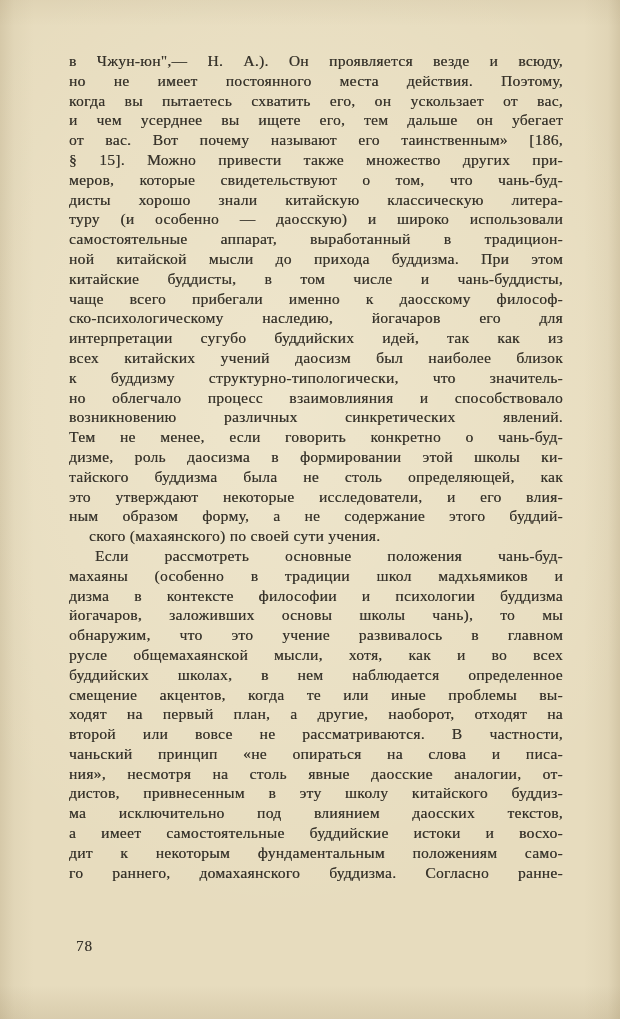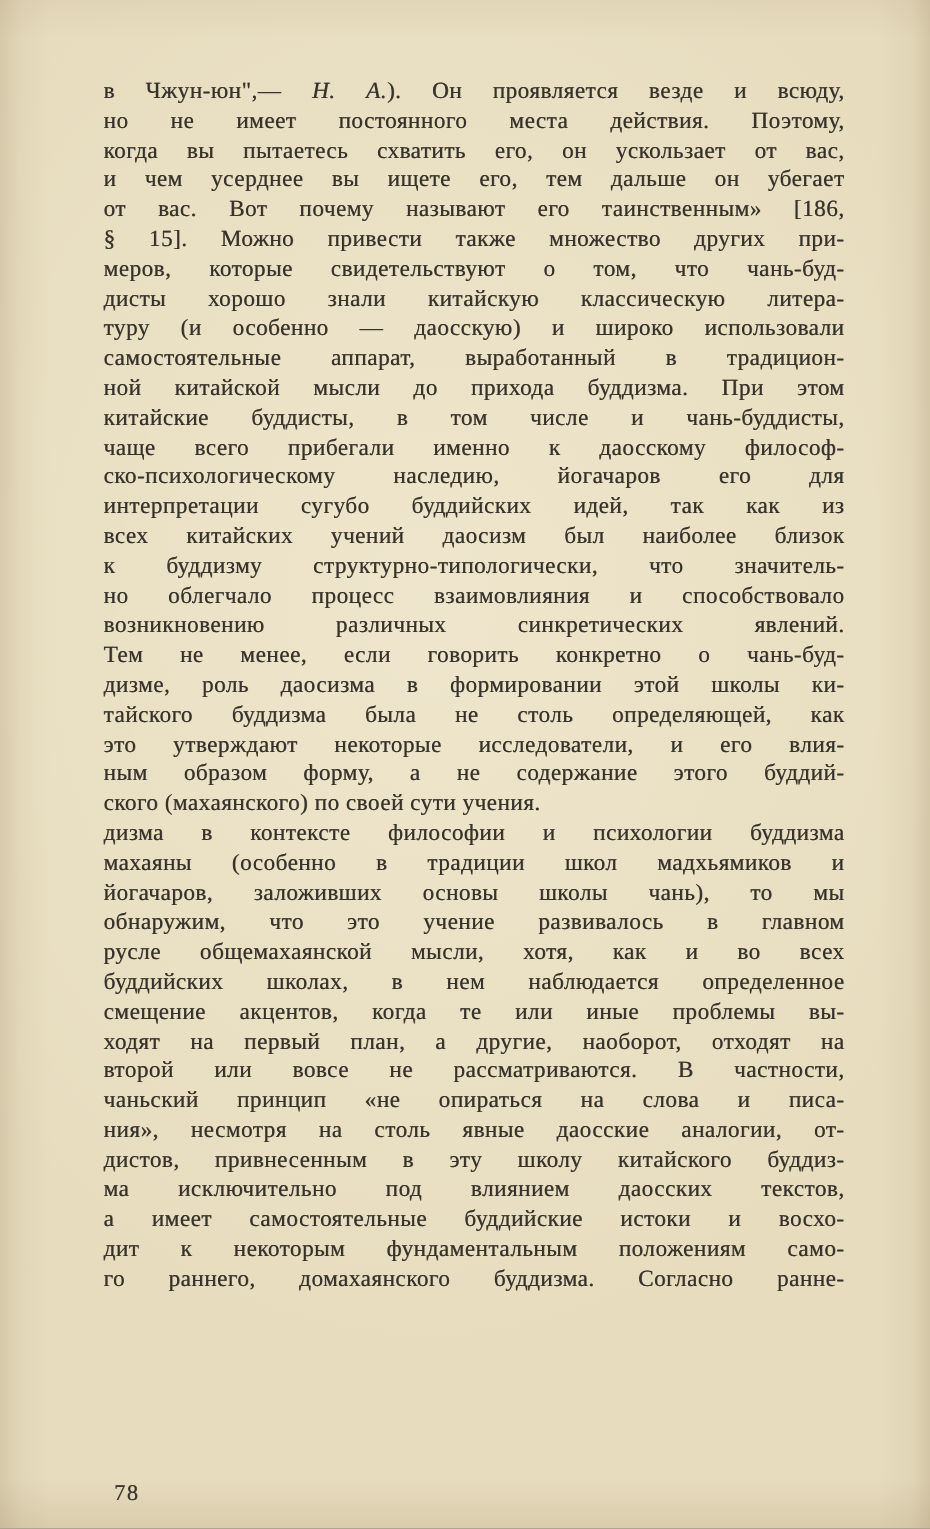--- a/index.html
+++ b/index.html
@@ -25,27 +25,27 @@
   }
   .line {
     font-size: 15.5px;
     line-height: 19.8px;
     letter-spacing: 0.3px;
     color: #36322a;
     text-shadow: 0.3px 0 0 rgba(54,50,42,0.65);
     text-align: justify;
     text-align-last: justify;
   }
-  .line.last-left { text-align-last: left; }
+  .line.last-left { text-align-last: left; margin-left: 20px; }
   .line.indent { text-indent: 26px; }
-  .italic { font-style: italic; }
+  .italic { }
   .page-number {
     position: absolute;
     left: 76px;
-    top: 988px;
+    top: 938px;
     font-size: 15px;
     letter-spacing: 1px;
     color: #3a362d;
     text-shadow: 0.3px 0 0 rgba(58,54,45,0.6);
   }
 </style>
 </head>
 <body>
 
 <div class="page">
@@ -68,22 +68,23 @@
       <div class="line">всех китайских учений даосизм был наиболее близок</div>
       <div class="line">к буддизму структурно-типологически, что значитель-</div>
       <div class="line">но облегчало процесс взаимовлияния и способствовало</div>
       <div class="line">возникновению различных синкретических явлений.</div>
       <div class="line">Тем не менее, если говорить конкретно о чань-буд-</div>
       <div class="line">дизме, роль даосизма в формировании этой школы ки-</div>
       <div class="line">тайского буддизма была не столь определяющей, как</div>
       <div class="line">это утверждают некоторые исследователи, и его влия-</div>
       <div class="line">ным образом форму, а не содержание этого буддий-</div>
       <div class="line last-left">ского (махаянского) по своей сути учения.</div>
+      <div class="line indent">Если рассмотреть основные положения чань-буд-</div>
+      <div class="line">махаяны (особенно в традиции школ мадхьямиков и</div>
       <div class="line">дизма в контексте философии и психологии буддизма</div>
-      <div class="line">махаяны (особенно в традиции школ мадхьямиков и</div>
       <div class="line">йогачаров, заложивших основы школы чань), то мы</div>
       <div class="line">обнаружим, что это учение развивалось в главном</div>
       <div class="line">русле общемахаянской мысли, хотя, как и во всех</div>
       <div class="line">буддийских школах, в нем наблюдается определенное</div>
       <div class="line">смещение акцентов, когда те или иные проблемы вы-</div>
       <div class="line">ходят на первый план, а другие, наоборот, отходят на</div>
       <div class="line">второй или вовсе не рассматриваются. В частности,</div>
       <div class="line">чаньский принцип «не опираться на слова и писа-</div>
       <div class="line">ния», несмотря на столь явные даосские аналогии, от-</div>
       <div class="line">дистов, привнесенным в эту школу китайского буддиз-</div>

